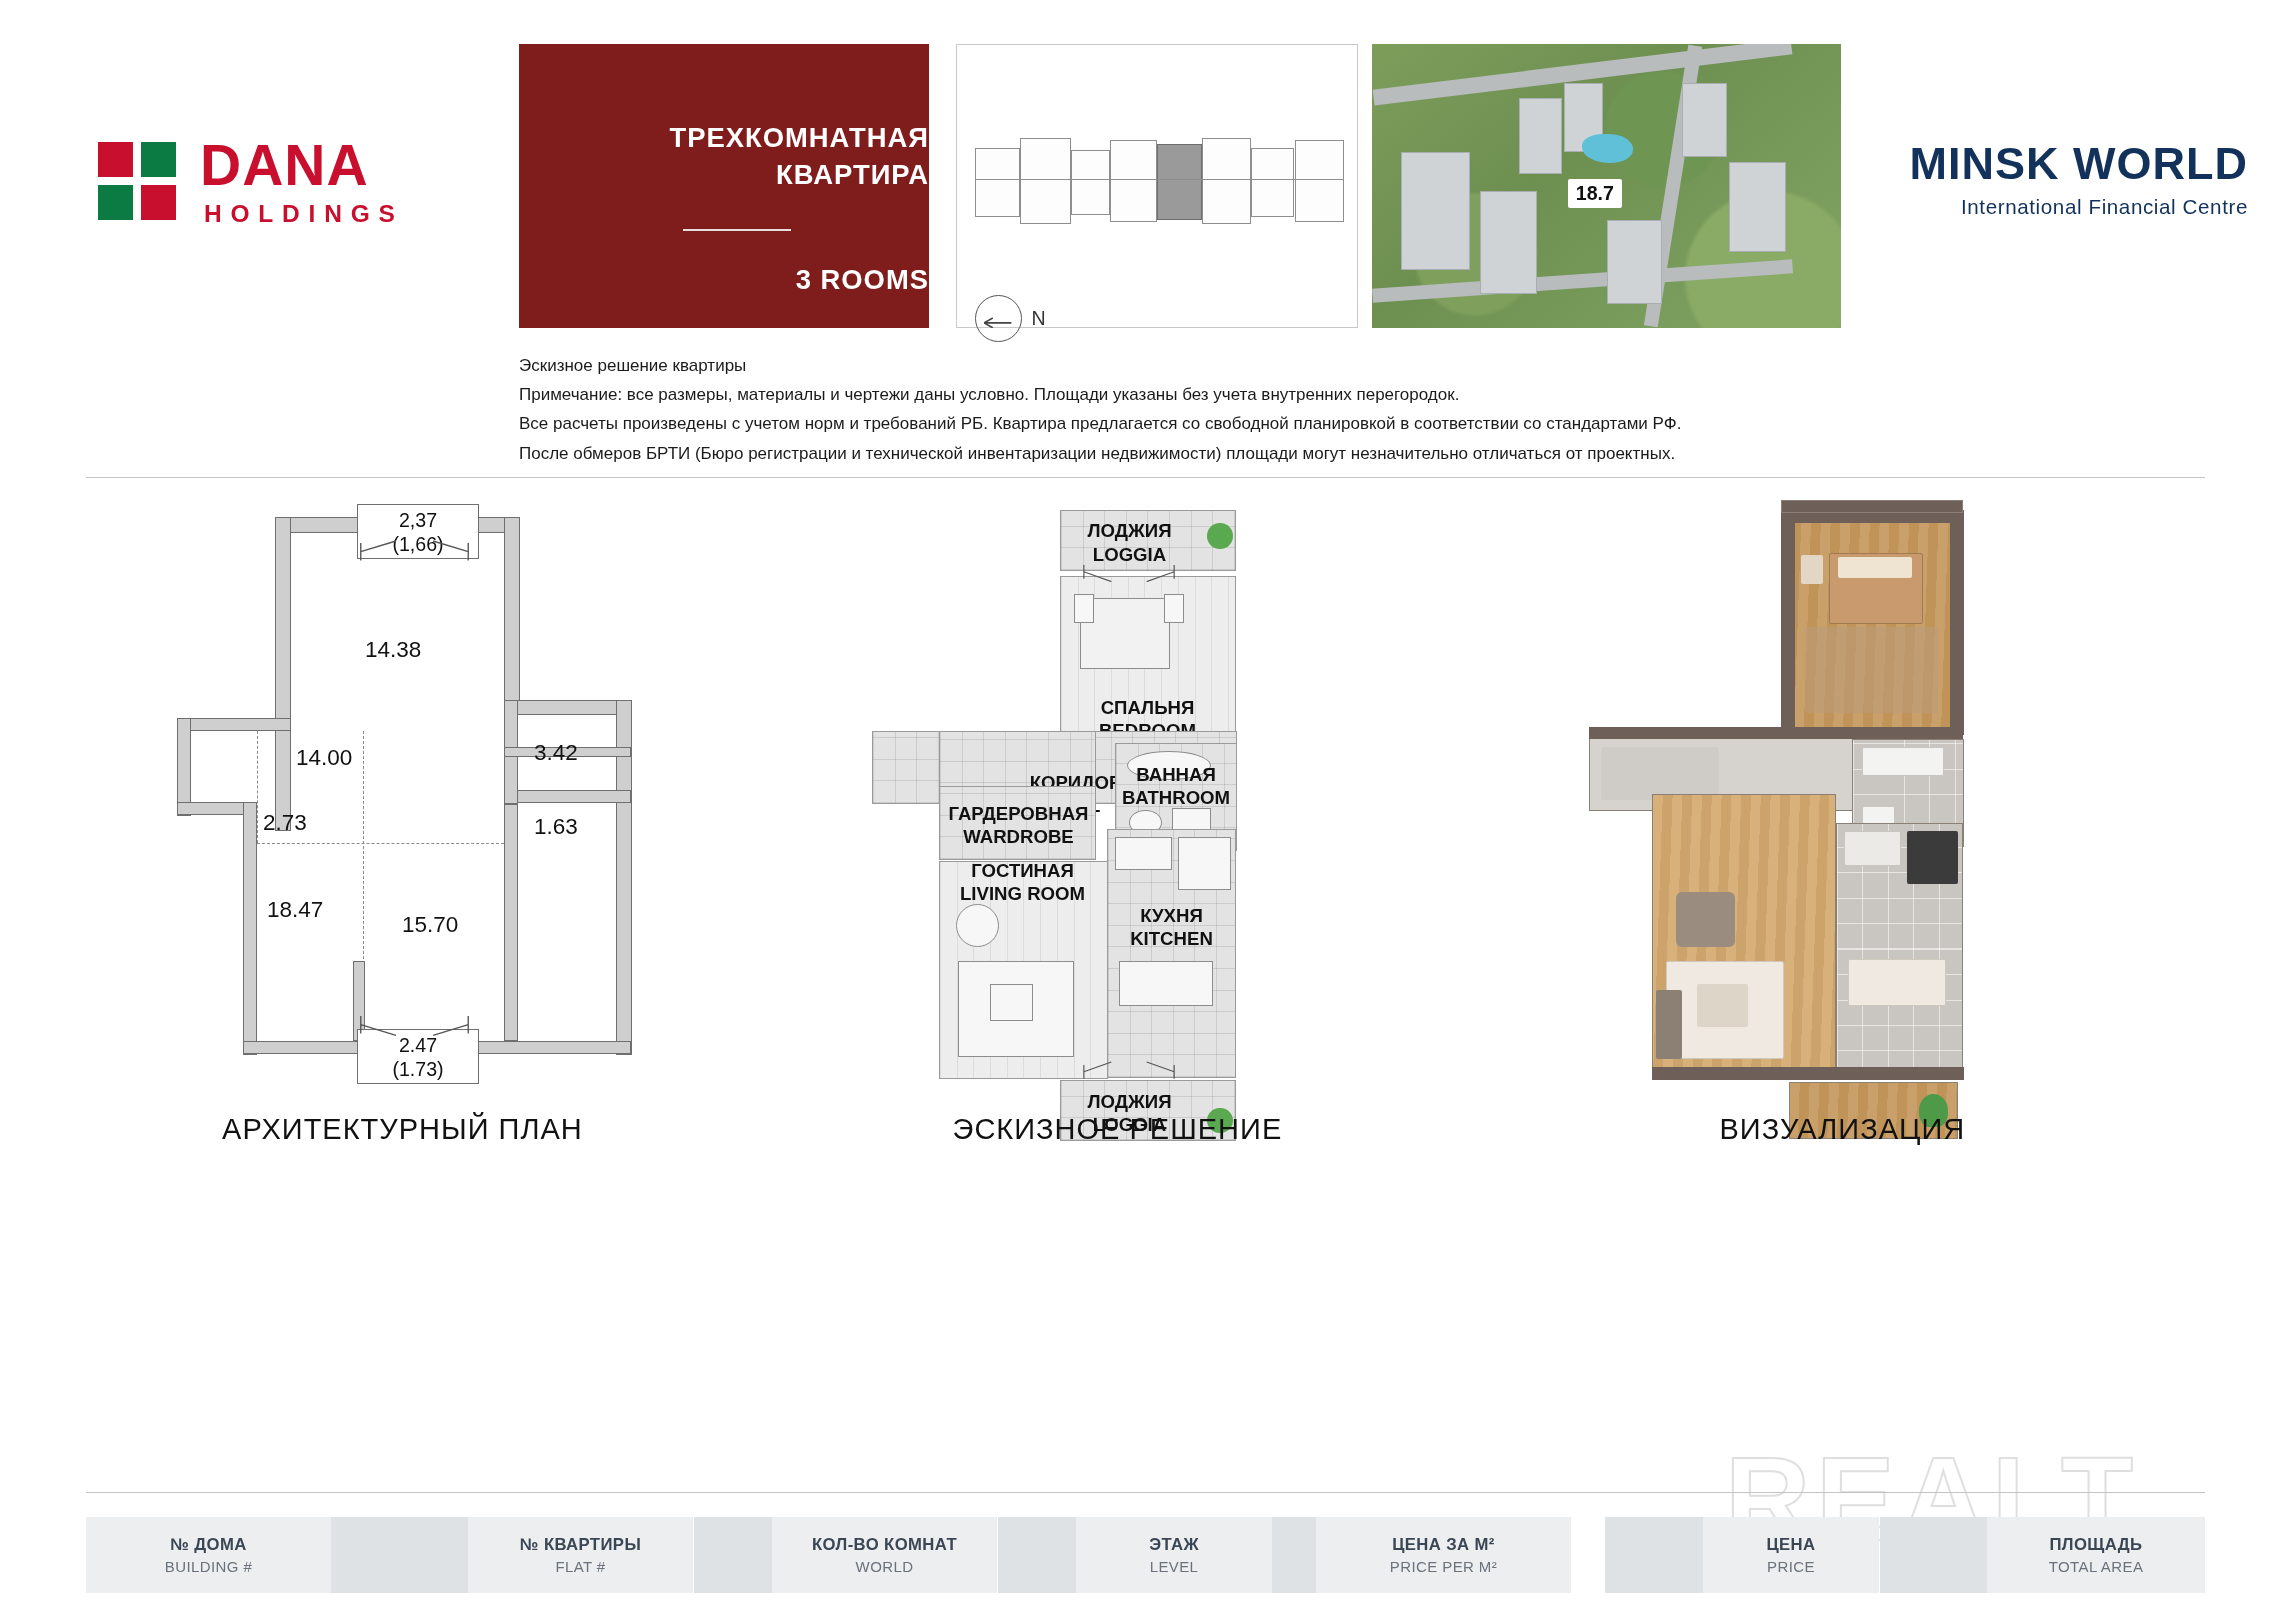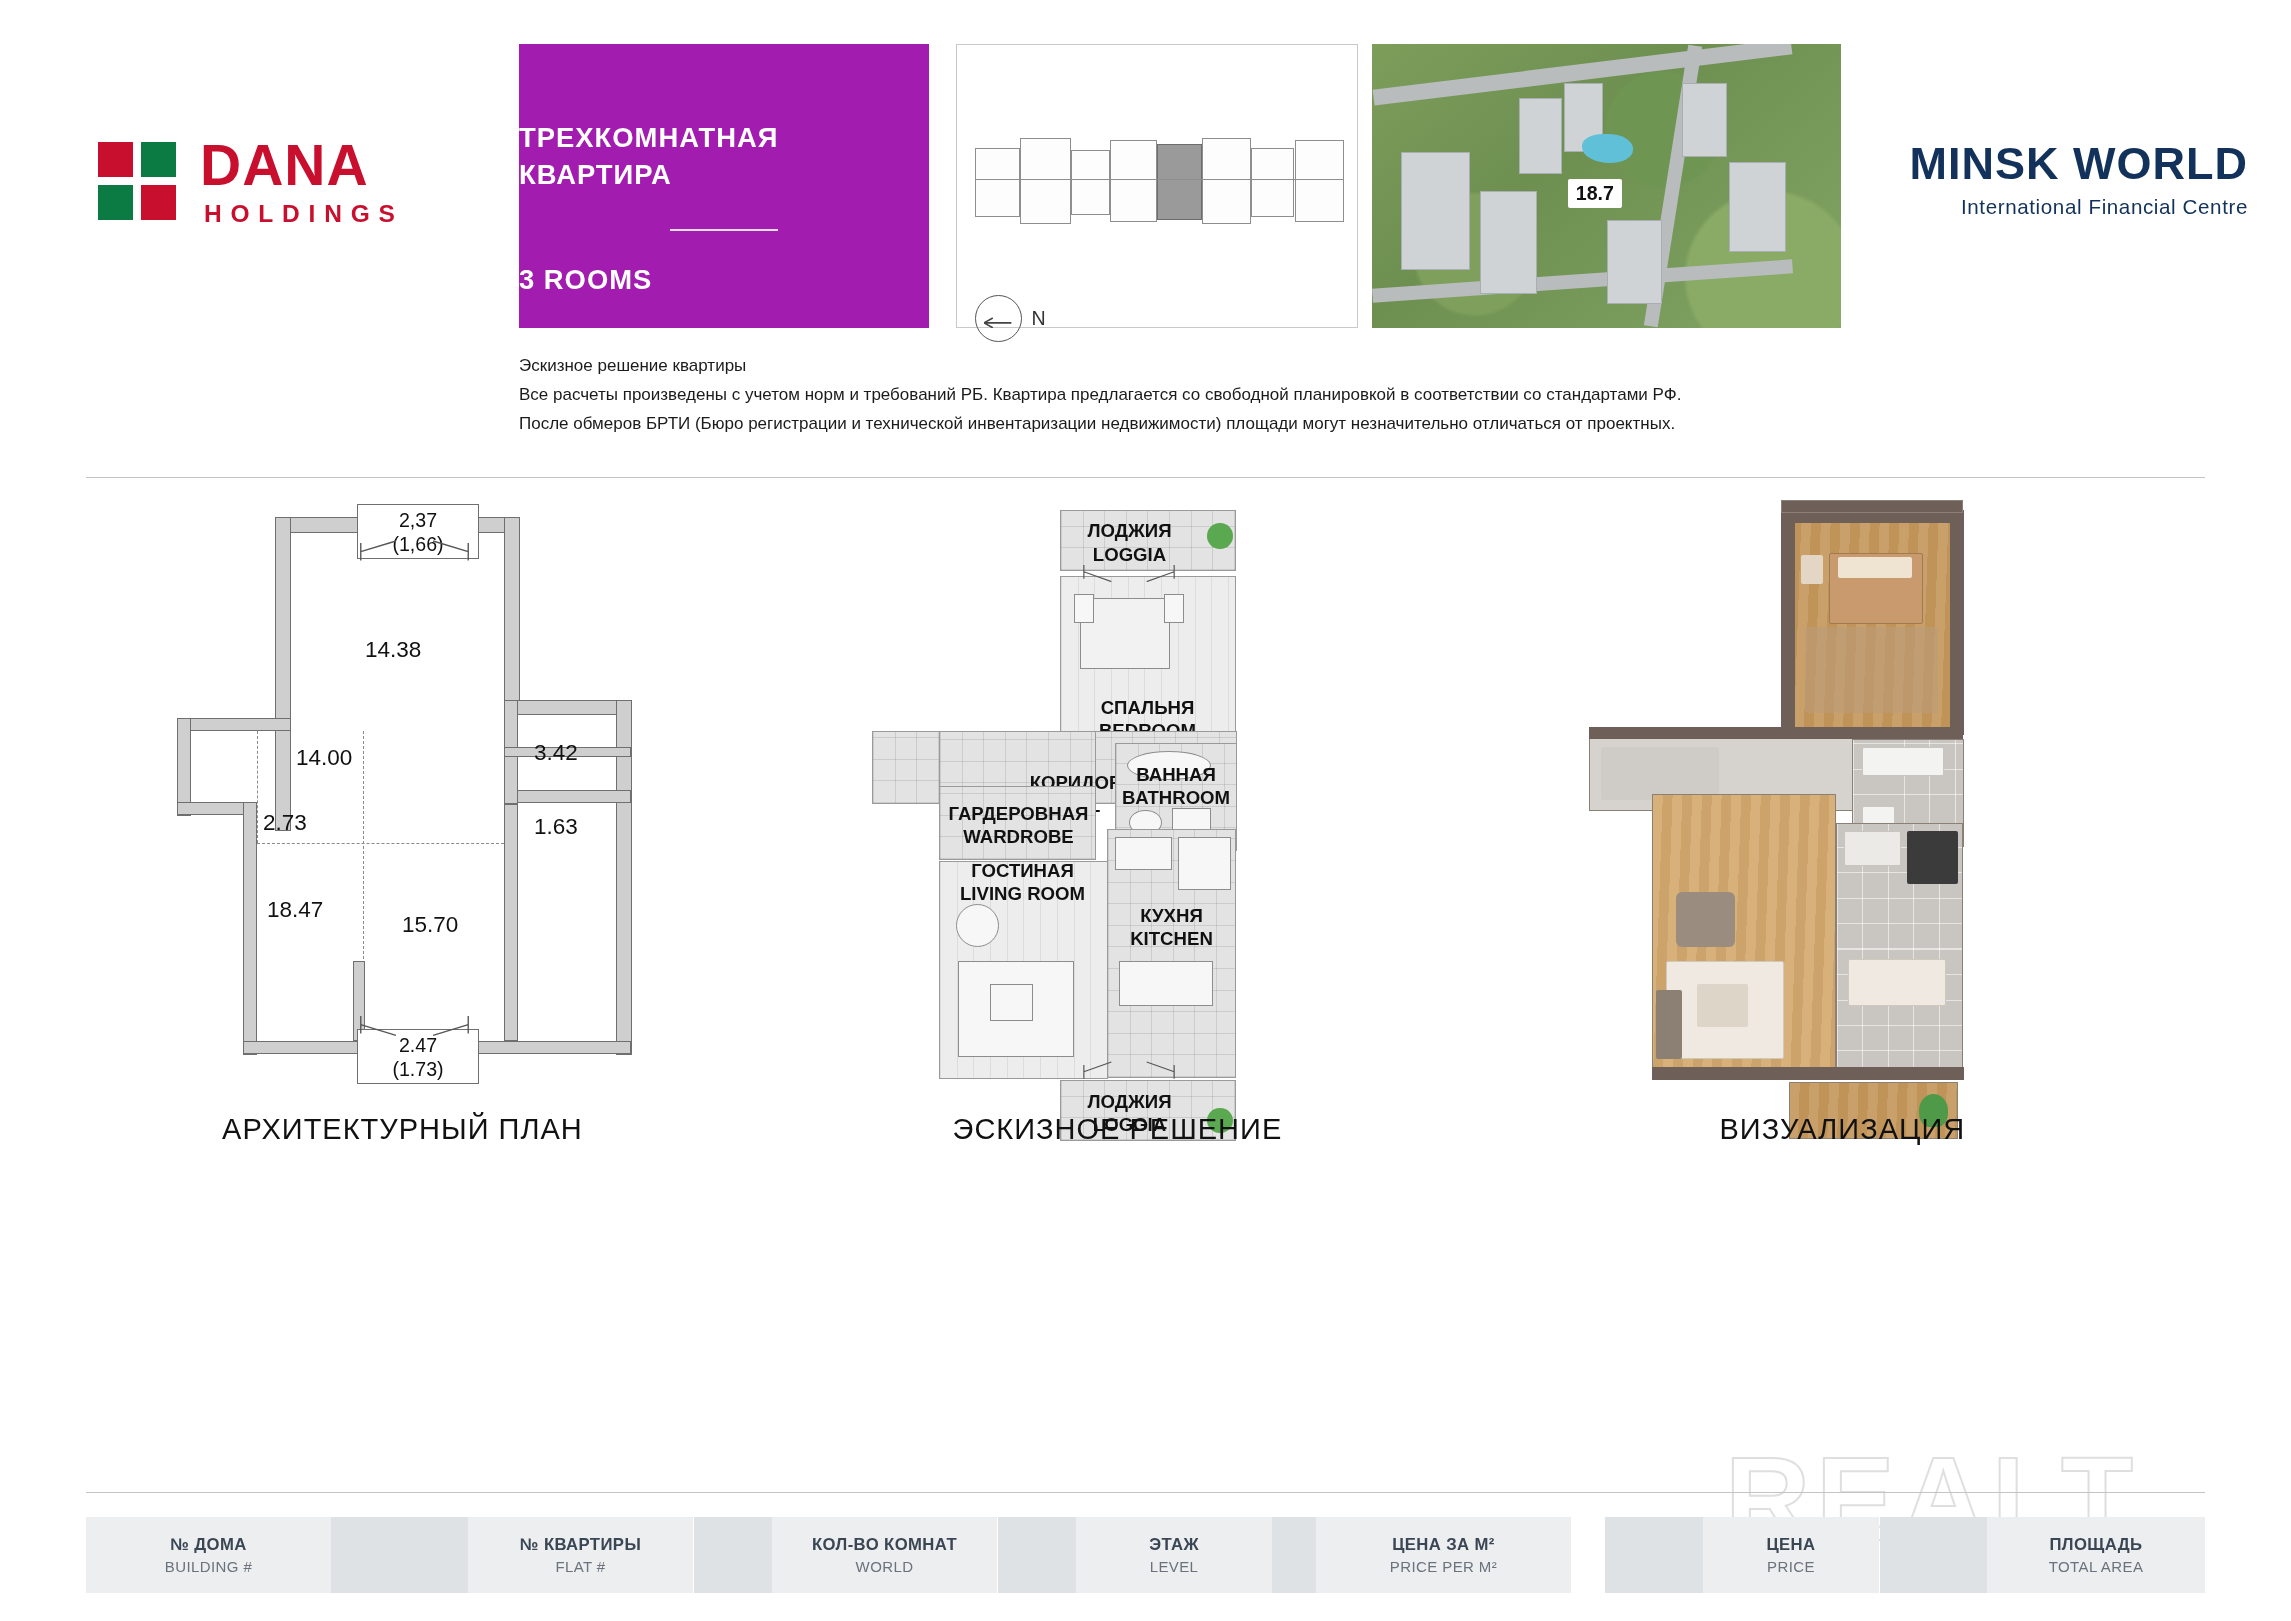--- a/index.html
+++ b/index.html
@@ -22,21 +22,21 @@
   .sq { position:absolute; width:35px; height:35px; }
   .sq.a { left:0; top:0; background:#c8102e; }
   .sq.b { left:43px; top:0; background:#0b7a43; }
   .sq.c { left:0; top:43px; background:#0b7a43; }
   .sq.d { left:43px; top:43px; background:#c8102e; }
   .logo-word { position:absolute; left:102px; top:0px; font-size:57px; font-weight:bold; color:#c8102e; letter-spacing:1px; line-height:1; }
   .logo-sub { position:absolute; left:106px; top:65px; font-size:24.5px; font-weight:bold; color:#c8102e; letter-spacing:8.8px; line-height:1; }
 
   .title-card {
     position:absolute; left:519px; top:44px; width:410px; height:284px;
-    background:#a21caf; color:#ffffff; text-align:left;
+    background:#7f1d1d; color:#ffffff; text-align:right;padding-left:26px;
   }
   .title-card .t1 { margin-top:76px; font-size:27.4px; font-weight:bold; letter-spacing:1px; line-height:1.35; }
   .title-card .divider { width:108px; height:2px; background:#ffffff; margin:35px auto 33px auto; opacity:.85; }
   .title-card .t2 { font-size:27.4px; font-weight:bold; letter-spacing:1px; }
 
   .keyplan {
     position:absolute; left:956px; top:44px; width:402px; height:284px;
     border:1px solid #c9c9c9; background:#fff;
   }
   .keyplan .mini { position:absolute; left:17.6px; top:93px; width:369px; height:88px; }
@@ -197,20 +197,21 @@
     </div>
 
     <div class="mw">
       <div class="l1">MINSK WORLD</div>
       <div class="l2">International Financial Centre</div>
     </div>
   </div>
 
   <div class="notes">
     <div>Эскизное решение квартиры</div>
+    <div>Примечание: все размеры, материалы и чертежи даны условно. Площади указаны без учета внутренних перегородок.</div>
     <div>Все расчеты произведены с учетом норм и требований РБ. Квартира предлагается со свободной планировкой в соответствии со стандартами РФ.</div>
     <div>После обмеров БРТИ (Бюро регистрации и технической инвентаризации недвижимости) площади могут незначительно отличаться от проектных.</div>
   </div>
 
   <div class="rule top"></div>
 
   <div class="plans">
 
     <div class="arch">
 

